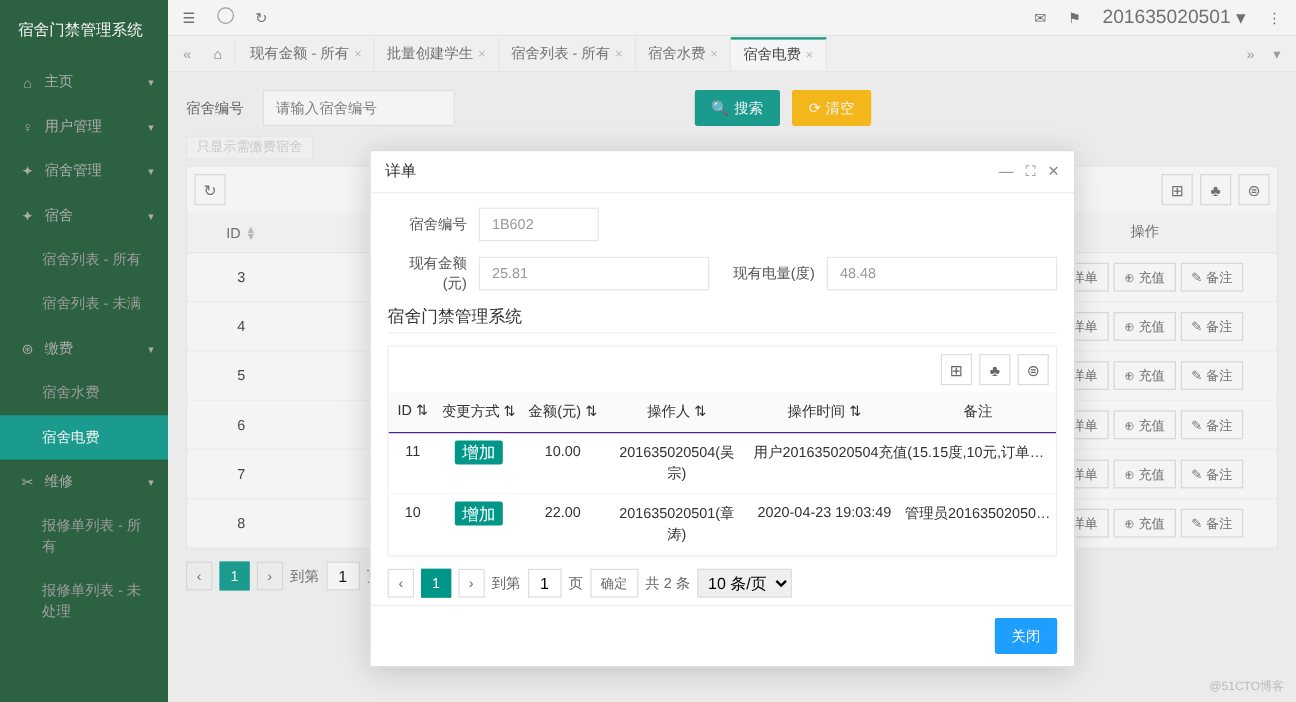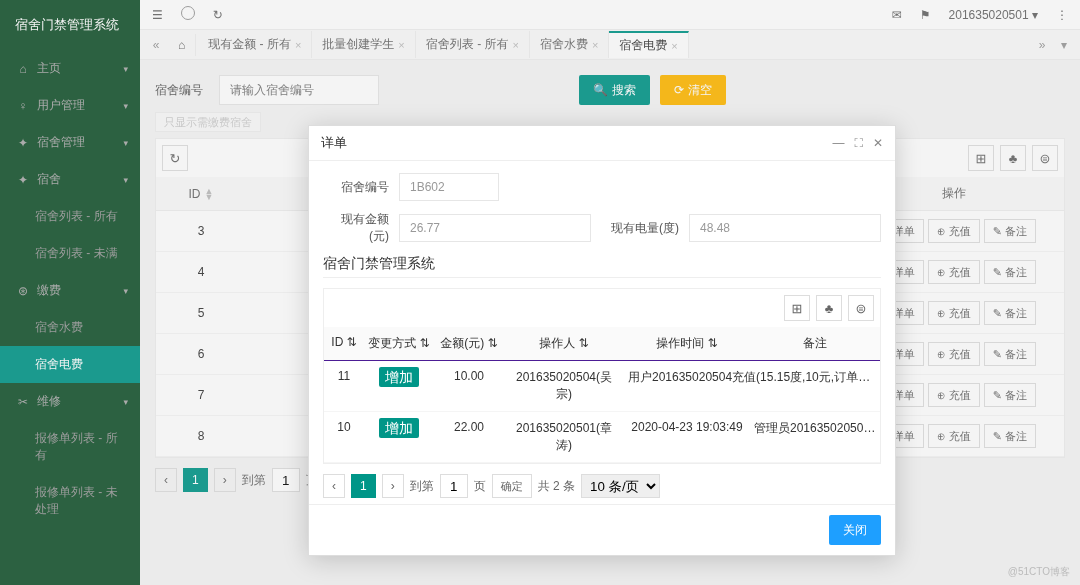--- a/index.html
+++ b/index.html
@@ -7,21 +7,21 @@
 .sidebar{width:140px;height:585px;background:#14532d;color:#aaa;float:left;position:relative;z-index:5}
 .logo{height:50px;line-height:50px;padding-left:15px;color:#fff;font-size:13px}
 .menu-item{display:flex;align-items:center;padding:10px 15px;cursor:pointer;position:relative}
 .menu-item .arrow{position:absolute;right:12px;font-size:9px}
 .menu-item.sub{padding-left:35px;font-size:12px;color:#999}
 .menu-item.active{background:#009688;color:#fff}
 .menu-item .ico{width:16px;margin-right:6px;display:inline-block;text-align:center}
 .main{margin-left:140px;height:585px;display:flex;flex-direction:column}
 .topbar{height:30px;background:#fff;border-bottom:1px solid #eee;display:flex;align-items:center;justify-content:space-between;padding:0 12px}
 .topbar-left,.topbar-right{display:flex;align-items:center;gap:18px;color:#666}
-.topbar-right .user{display:flex;align-items:flex-start;font-size:12px}
+.topbar-right .user{display:flex;align-items:center;font-size:16px}
 .tabbar{height:30px;background:#fafafa;border-bottom:1px solid #eee;display:flex;align-items:center;padding:0 6px;gap:2px}
 .tab-arr{width:20px;text-align:center;color:#999;cursor:pointer}
 .tab{padding:4px 10px;font-size:12px;color:#666;display:flex;align-items:center;gap:4px;border-right:1px solid #eee;cursor:pointer}
 .tab.active{background:#fff;border-top:2px solid #009688;color:#333;font-weight:500}
 .tab .close{font-size:11px;color:#bbb}
 .body{flex:1;padding:15px 15px 8px;overflow:auto;position:relative}
 .filter-bar{display:flex;align-items:center;gap:10px;margin-bottom:10px}
 .label{font-size:12px;color:#555;margin-right:6px}
 .inp{height:30px;border:1px solid #e6e6e6;padding:0 10px;font-size:12px;background:#fff;color:#999}
 .btn{height:30px;padding:0 14px;border:none;border-radius:2px;font-size:12px;cursor:pointer;display:inline-flex;align-items:center;gap:4px}
@@ -291,21 +291,21 @@
       <span>✕</span>
     </span>
   </div>
   <div class="dlg-body">
     <div class="form-row">
       <span class="lbl">宿舍编号</span>
       <span class="val" style="flex:0 0 100px">1B602</span>
     </div>
     <div class="form-row">
       <span class="lbl">现有金额(元)</span>
-      <span class="val">26.77</span>
+      <span class="val">25.81</span>
       <span class="lbl" style="width:78px">现有电量(度)</span>
       <span class="val">48.48</span>
     </div>
     <div class="section-title"><span>宿舍门禁管理系统</span><hr></div>
     <div class="dlg-table-wrap">
       <div class="table-tools">
         <span class="tool">⊞</span>
         <span class="tool">♣</span>
         <span class="tool">⊜</span>
       </div>

